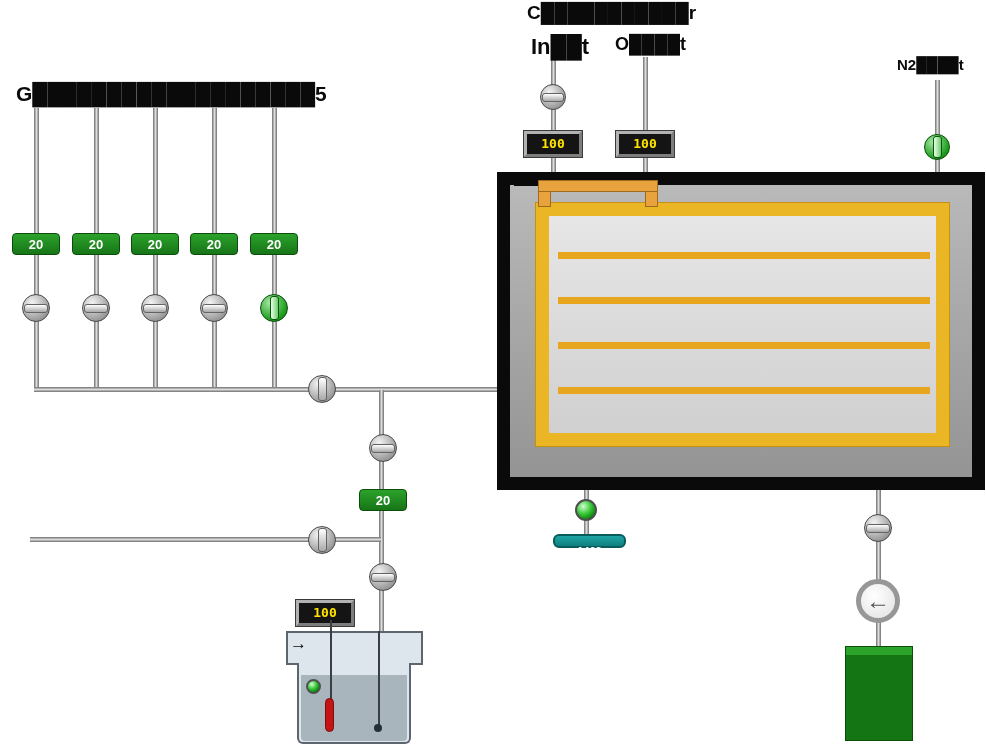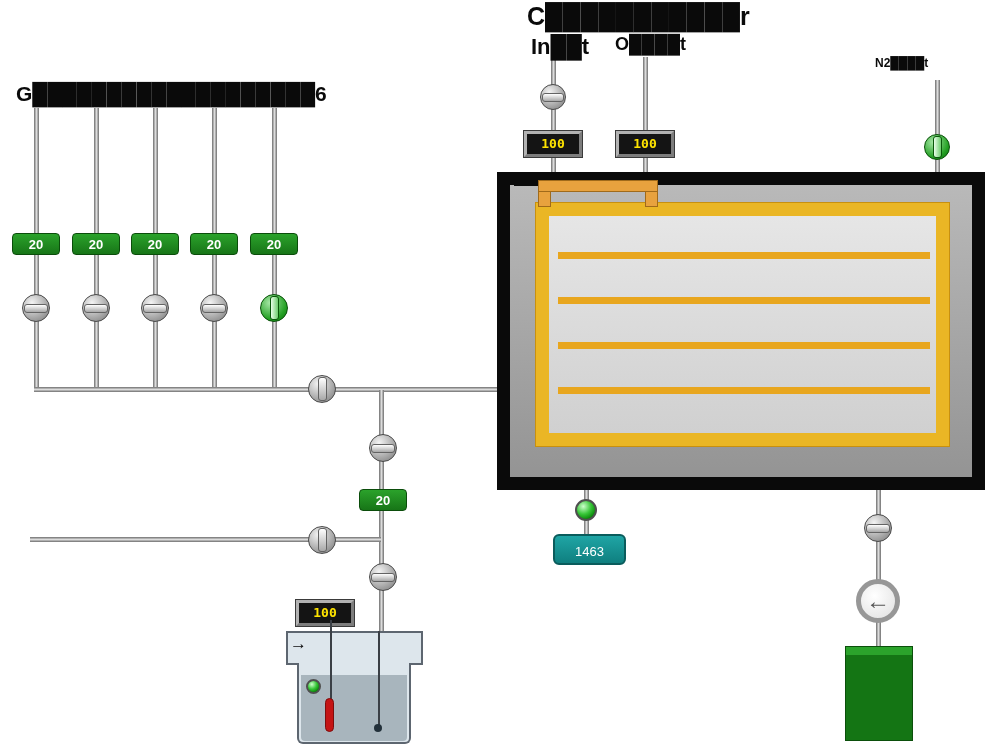--- a/index.html
+++ b/index.html
@@ -24,23 +24,23 @@
   
   .gbox{position:absolute;width:48px;height:22px;line-height:22px;text-align:center;
         background:linear-gradient(#2ba22b,#177517);border:1px solid #0b4d0b;border-radius:4px;
         color:#fff;font-weight:bold;font-size:13px;box-sizing:border-box;}
   
   .dbox{position:absolute;width:58px;height:26px;line-height:20px;text-align:center;
         background:#141414;border:3px solid;border-color:#b2b2b2 #7d7d7d #7d7d7d #b2b2b2;
         outline:1px solid #3a3a3a;color:#ffe400;font-weight:bold;font-size:13px;
         font-family:"DejaVu Sans Mono",monospace;box-sizing:border-box;}
   
-  .teal{position:absolute;width:73px;height:31px;line-height:31px;text-align:center;
+  .teal{position:absolute;width:73px;height:14px;line-height:31px;text-align:center;
         background:linear-gradient(#1fa5a5,#0f7f7f);border:2px solid #0a5c5c;border-radius:6px;
-        color:#fff;font-weight:normal;font-size:13px;box-sizing:border-box;}
+        color:#fff;font-weight:bold;font-size:11px;box-sizing:border-box;}
   
   .led{position:absolute;border-radius:50%;border:2px solid #4f4f4f;box-sizing:border-box;
        background:radial-gradient(circle at 35% 30%,#ccffcc,#38c638 45%,#0c8a0c 75%,#086008);}
   
   .furnace-frame{position:absolute;background:#0a0a0a;}
   .furnace-body{position:absolute;background:linear-gradient(#b9b9b9,#949494);}
   .heater-frame{position:absolute;background:#eab625;border:1px solid #c8900f;box-sizing:border-box;}
   .chamber{position:absolute;background:linear-gradient(#e6e6e6,#d0d0d0);}
   .element-bar{position:absolute;height:7px;background:#e8a61e;}
   .bracket{position:absolute;background:#e8a23e;border:1px solid #a06a1a;box-sizing:border-box;}
@@ -82,25 +82,25 @@
   <div class="chamber" style="left:549px;top:216px;width:387px;height:217px"></div>
   <div class="element-bar" style="left:558px;top:252px;width:372px"></div>
   <div class="element-bar" style="left:558px;top:297px;width:372px"></div>
   <div class="element-bar" style="left:558px;top:342px;width:372px"></div>
   <div class="element-bar" style="left:558px;top:387px;width:372px"></div>
 
   <div class="bracket" style="left:538px;top:180px;width:13px;height:27px"></div>
   <div class="bracket" style="left:645px;top:180px;width:13px;height:27px"></div>
   <div class="bracket" style="left:538px;top:180px;width:120px;height:12px"></div>
 
-  <div class="txt" style="left:16px;top:82px;font-size:21px">G███████████████████6</div>
-  <div class="txt" style="left:527px;top:2px;font-size:25px">C███████████r</div>
+  <div class="txt" style="left:16px;top:82px;font-size:21px">G███████████████████5</div>
+  <div class="txt" style="left:527px;top:2px;font-size:19px">C███████████r</div>
   <div class="txt" style="left:531px;top:34px;font-size:22px">In██t</div>
   <div class="txt" style="left:615px;top:34px;font-size:18px">O████t</div>
-  <div class="txt" style="left:875px;top:56px;font-size:12px">N2████t</div>
+  <div class="txt" style="left:897px;top:56px;font-size:15px">N2████t</div>
 
   <div class="gbox" style="left:12px;top:233px">20</div>
   <div class="gbox" style="left:72px;top:233px">20</div>
   <div class="gbox" style="left:131px;top:233px">20</div>
   <div class="gbox" style="left:190px;top:233px">20</div>
   <div class="gbox" style="left:250px;top:233px">20</div>
 
   <div class="valve h" style="left:22px;top:294px">
       <div class="vbar"></div>
     </div>

